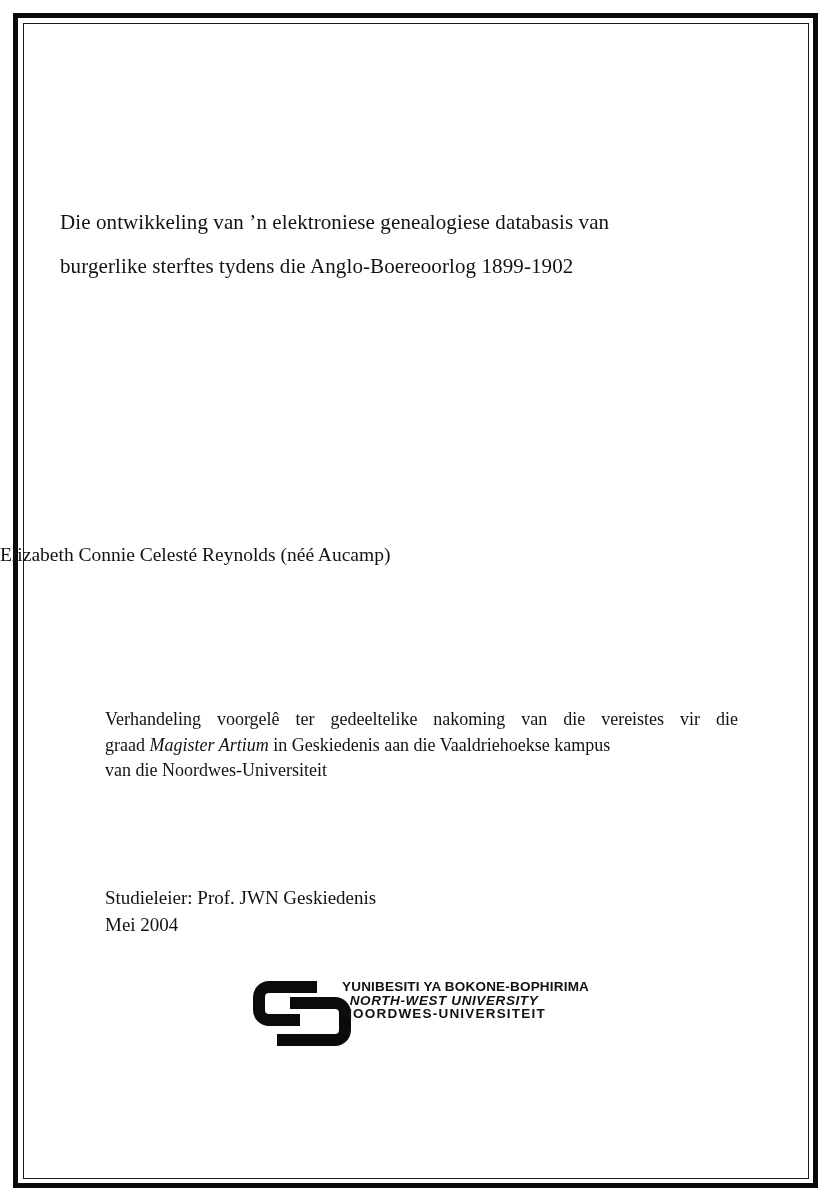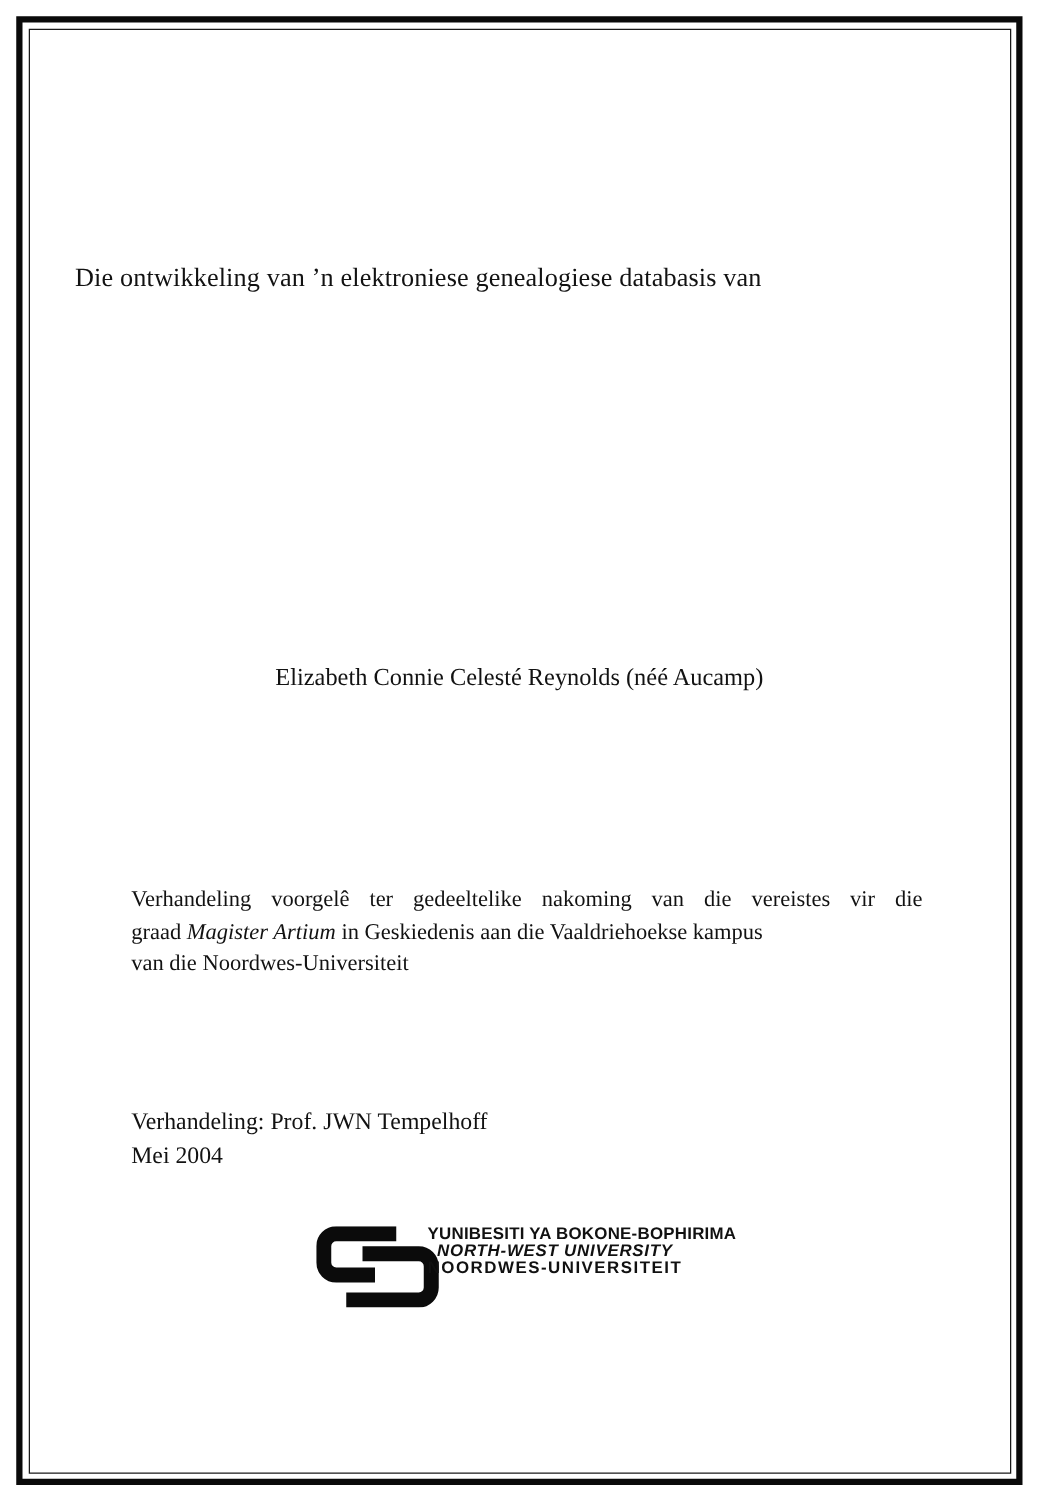--- a/index.html
+++ b/index.html
@@ -29,22 +29,22 @@
     letter-spacing: 0.1px;
   }
   .title-line { display: block; white-space: nowrap; }
 
   .byline {
     position: absolute; left: 0; right: 0; top: 433px;
     text-align: center; font-size: 18px;
   }
 
   .author {
-    position: absolute; left: 0; right: 0; top: 532px;
-    text-align: center; font-size: 19.5px; white-space: nowrap;
+    position: absolute; left: 0; right: 0; top: 544px;
+    text-align: left; font-size: 19.5px; white-space: nowrap;
   }
 
   .statement {
     position: absolute; left: 105px; top: 659px; width: 633px;
     font-size: 18px; line-height: 25.5px; margin-top: 48px;
   }
   .st-justify { text-align: justify; text-align-last: justify; }
 
   .supervisor-block {
     position: absolute; left: 105px; top: 885px;
@@ -70,33 +70,34 @@
 </head>
 <body>
 
 <div class="sheet">
 
   <div class="frame-outer"></div>
   <div class="frame-inner"></div>
 
   <h1 class="title-block" style="font-weight:normal;margin:0;">
     <span class="title-line">Die ontwikkeling van ’n elektroniese genealogiese databasis van</span>
+    <span class="title-line">burgerlike sterftes tydens die Anglo-Boereoorlog 1899-1902</span>
   </h1>
 
 
   <div class="author">Elizabeth Connie Celesté Reynolds (néé Aucamp)</div>
 
   <div class="statement">
     <div class="st-justify">Verhandeling voorgelê ter gedeeltelike nakoming van die vereistes vir die</div>
     <div><span>graad </span><em>Magister Artium</em><span> in Geskiedenis aan die Vaaldriehoekse kampus</span></div>
     <div>van die Noordwes-Universiteit</div>
   </div>
 
   <div class="supervisor-block">
-    <div>Verhandeling: Prof. JWN Tempelhoff</div>
+    <div>Studieleier: Prof. JWN Geskiedenis</div>
     <div>Mei 2004</div>
   </div>
 
   <div class="logo">
     <svg class="logo-mark" width="100" height="65" viewBox="0 0 100 65" aria-hidden="true">
       <path d="M 64 6 H 16 A 10 10 0 0 0 6 16 V 29 A 10 10 0 0 0 16 39 H 47" fill="none" stroke="#0b0b0b" stroke-width="12"></path>
       <path d="M 24 59 H 82 A 10 10 0 0 0 92 49 V 32 A 10 10 0 0 0 82 22 H 37" fill="none" stroke="#0b0b0b" stroke-width="12"></path>
     </svg>
     <div class="logo-text">
       <div class="ls1">YUNIBESITI YA BOKONE-BOPHIRIMA</div>

